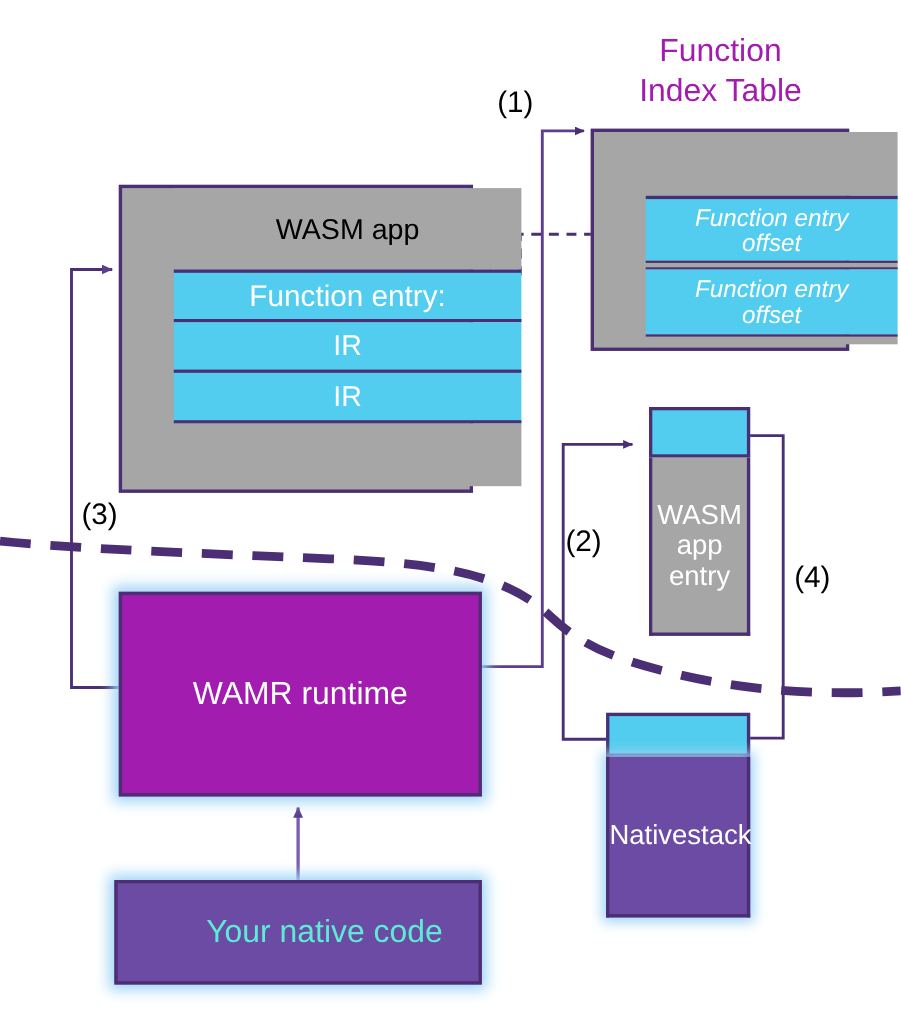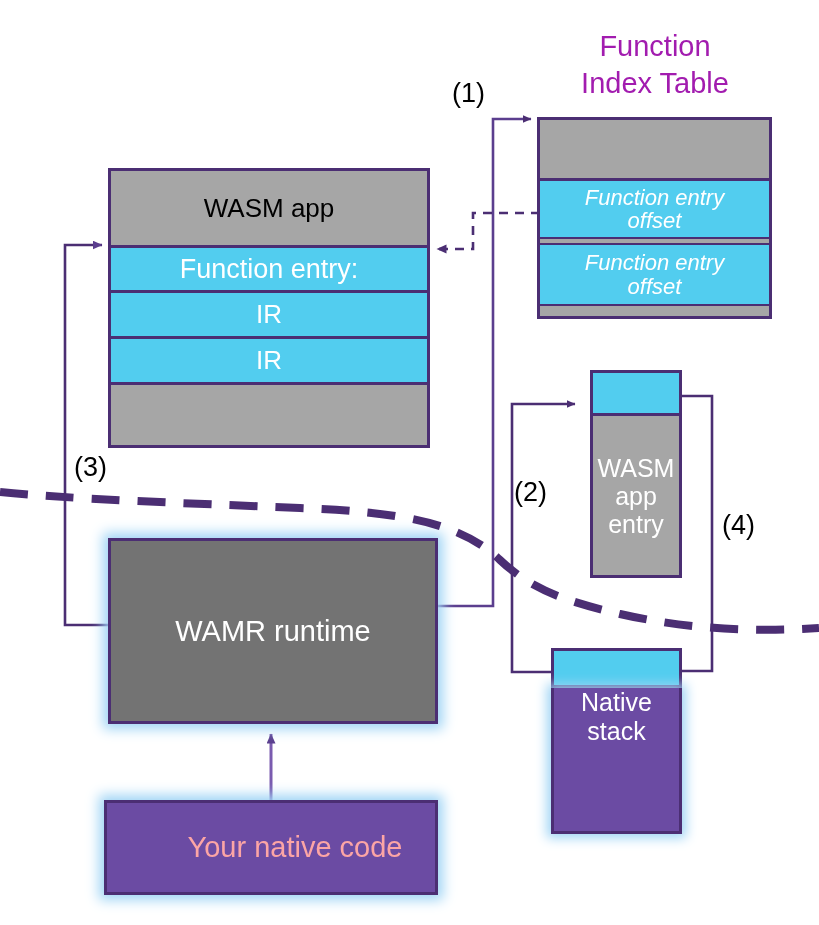--- a/index.html
+++ b/index.html
@@ -39,20 +39,21 @@
     background: #A6A6A6;
     display: block;
     padding: 0;
   }
   .band {
     box-sizing: border-box;
     width: 100%;
     display: flex;
     align-items: center;
     justify-content: center;
+    margin-left: 47px;
   }
   #band-wasm-app { height: 74px; background: #A6A6A6; color: #000000; font-size: 26px; }
   #band-func-entry { height: 48px; background: #52CDEF; color: #ffffff; font-size: 27px;
                      border-top: 3px solid #4B2E73; border-bottom: 3px solid #4B2E73; text-align: right; }
   #band-ir-1 { height: 46px; background: #52CDEF; color: #ffffff; font-size: 26px;
                border-bottom: 3px solid #4B2E73; }
   #band-ir-2 { height: 46px; background: #52CDEF; color: #ffffff; font-size: 26px;
                border-bottom: 3px solid #4B2E73; }
   #band-tail { height: 57px; background: #A6A6A6; }
 
@@ -92,35 +93,35 @@
   }
 
   
   #native-stack-wrap { left: 551px; top: 648px; width: 131px; height: 186px; display: block; }
   #native-stack-head {
     height: 40px; background: #52CDEF; border: 3px solid #4B2E73; box-sizing: border-box;
   }
   #native-stack-body {
     height: 146px; background: #6B4BA3; border: 3px solid #4B2E73; border-top: none;
     box-sizing: border-box; color: #ffffff; font-size: 25px; line-height: 1.15;
-    display: flex; flex-direction: column; align-items: center; justify-content: flex-start;
+    display: flex; flex-direction: row; align-items: center; justify-content: space-between;
     box-shadow: 0 0 11px 4px #9FD4F5;
   }
 
   
   #wamr-box {
     left: 108px; top: 538px; width: 330px; height: 186px;
-    background: #737373; border: 3px solid #4B2E73;
+    background: #a21caf; border: 3px solid #4B2E73;
     color: #ffffff; font-size: 29px;
     box-shadow: 0 0 12px 5px #9FD4F5;
   }
   #native-code-box {
     left: 104px; top: 800px; width: 334px; height: 95px;
     background: #6B4BA3; border: 3px solid #4B2E73;
-    color: #fca5a5; font-size: 29px;
+    color: #5eead4; font-size: 29px;
     box-shadow: 0 0 12px 5px #9FD4F5;
     padding-left: 48px;
   }
 
   
   .step-label {
     position: absolute; color: #000000; font-size: 27px;
   }
   #label-1 { left: 452px; top: 78px; }
   #label-2 { left: 514px; top: 477px; }

